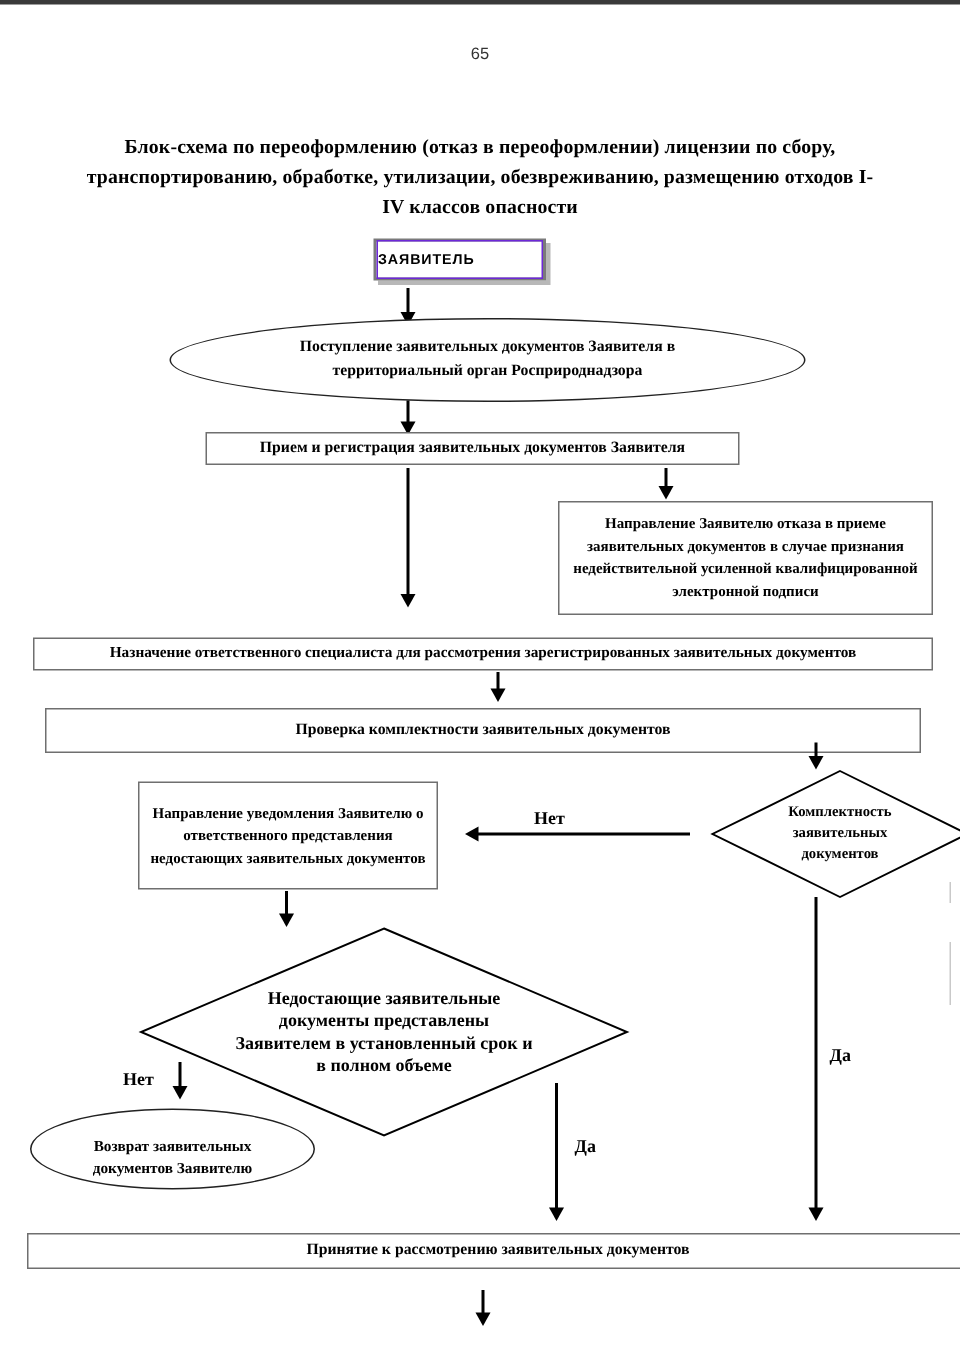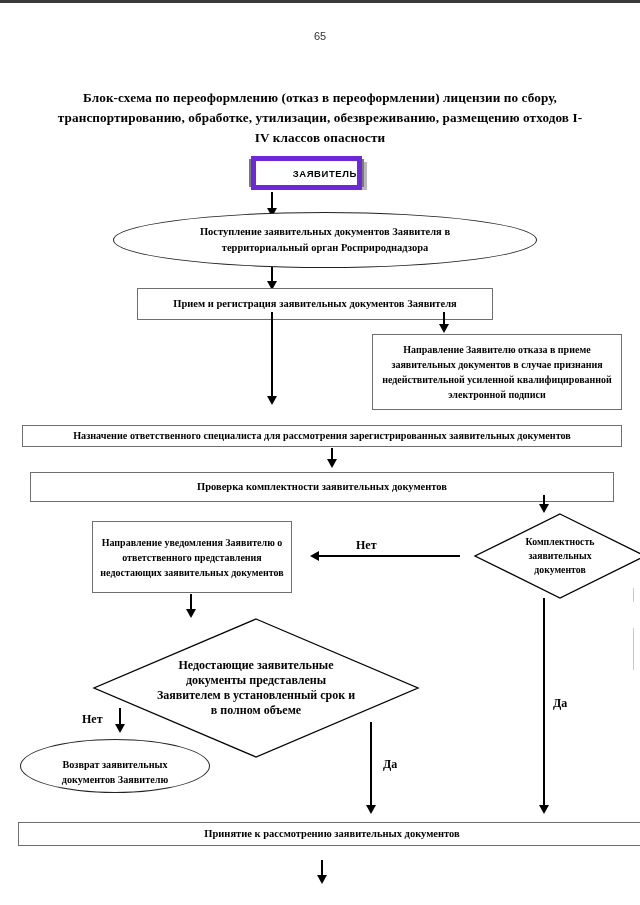--- a/index.html
+++ b/index.html
@@ -64,26 +64,26 @@
     padding: 2px 6px;
     line-height: 14px;
   }
   
   .terminator {
     border: 2px solid #7a7a7a;
     background: #fff;
     box-shadow: 3px 3px 0 #b8b8b8;
   }
   .terminator .dbl {
-    border: 5px solid #6d28d9;
+    border: 1px solid #6d28d9;
     width: 100%;
     height: 100%;
     display: flex;
     align-items: center;
-    justify-content: flex-end;
+    justify-content: flex-start;
   }
   .ellipse {
     border: 1px solid #222;
     border-radius: 50%;
     background: #fff;
   }
   .diamond-wrap {
     position: absolute;
   }
   .diamond-wrap svg {
@@ -159,21 +159,21 @@
   <div class="vline" style="left:271px; top:192px; height:20px;"></div>
   <div class="arrow-down" style="left:267px; top:208px;"></div>
 
   <div class="node ellipse" style="left:113px; top:212px; width:424px; height:56px;">
     <span style="font-size:10.5px; line-height:16px; width:330px;">Поступление заявительных документов Заявителя  в территориальный орган Росприроднадзора</span>
   </div>
 
   <div class="vline" style="left:271px; top:267px; height:18px;"></div>
   <div class="arrow-down" style="left:267px; top:281px;"></div>
 
-  <div class="node box" style="left:137px; top:288px; width:356px; height:32px;">
+  <div class="node box" style="left:137px; top:288px; width:356px; height:22px;">
     <span class="box-inner-text" style="font-size:10.5px;">Прием и регистрация заявительных документов Заявителя</span>
   </div>
 
   <div class="vline" style="left:271px; top:312px; height:87px;"></div>
   <div class="arrow-down" style="left:267px; top:396px;"></div>
 
   <div class="vline" style="left:443px; top:312px; height:16px;"></div>
   <div class="arrow-down" style="left:439px; top:324px;"></div>
 
   <div class="node box" style="left:372px; top:334px; width:250px; height:76px;">

